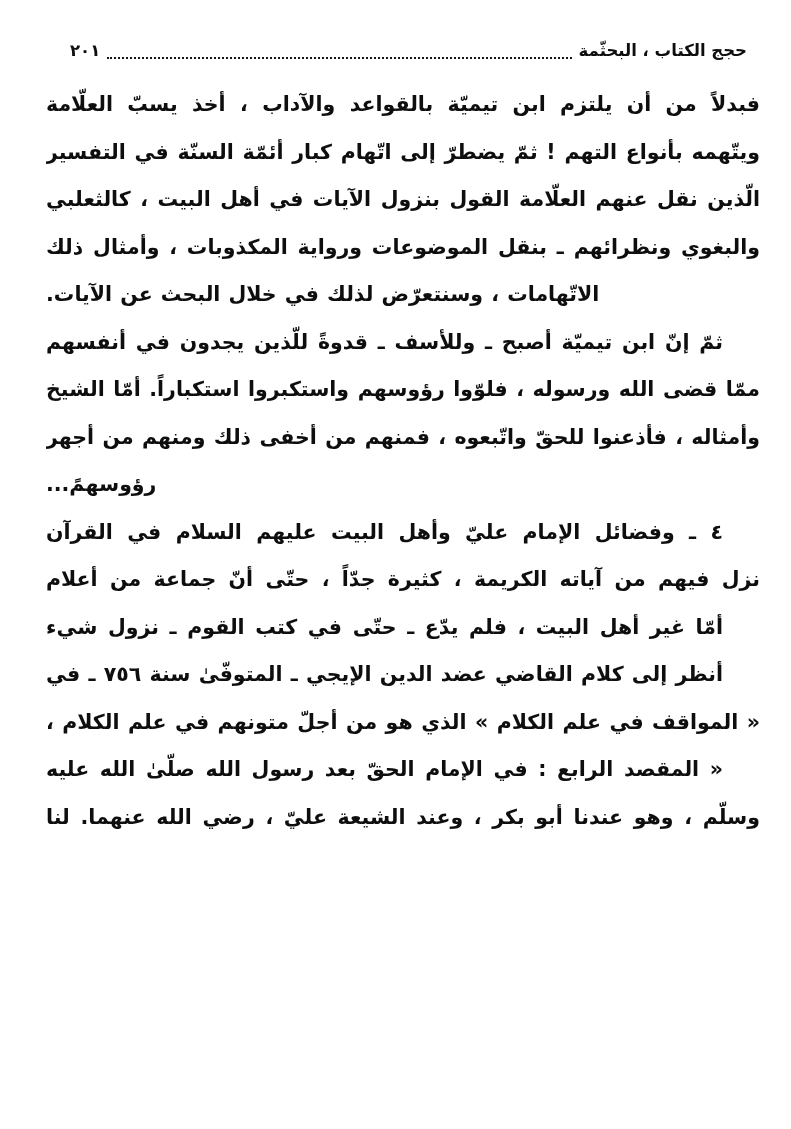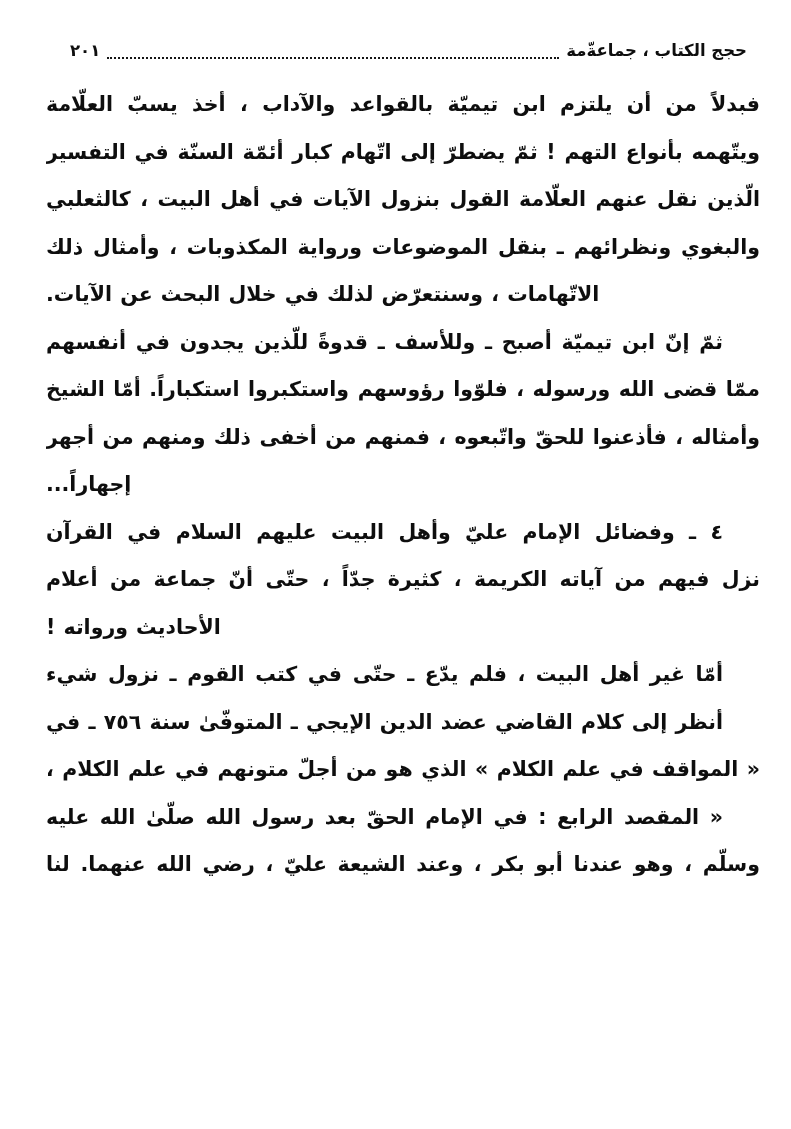--- a/index.html
+++ b/index.html
@@ -57,49 +57,48 @@
   .line.short { text-align: left; }
   .line.short::after { content: none; }
   .para.indent .line:first-child { padding-right: 37px; }
 </style>
 </head>
 <body>
 
 <div class="page">
 
   <div class="header">
-    <span class="header-title">حجج الكتاب ، جماعةّمة</span>
+    <span class="header-title">حجج الكتاب ، البحثّمة</span>
     <span class="header-dots"></span>
     <span class="header-page">٢٠١</span>
   </div>
 
   <div class="body-text">
 
     <div class="para">
       <div class="line">فبدلاً من أن يلتزم ابن تيميّة بالقواعد والآداب ، أخذ يسبّ العلّامة ويشتمه</div>
       <div class="line">ويتّهمه بأنواع التهم ! ثمّ يضطرّ إلى اتّهام كبار أئمّة السنّة في التفسير والحديث ـ</div>
       <div class="line">الّذين نقل عنهم العلّامة القول بنزول الآيات في أهل البيت ، كالثعلبي والواحدي</div>
       <div class="line">والبغوي ونظرائهم ـ بنقل الموضوعات ورواية المكذوبات ، وأمثال ذلك من</div>
       <div class="line short">الاتّهامات ، وسنتعرّض لذلك في خلال البحث عن الآيات.</div>
     </div>
 
     <div class="para indent">
       <div class="line">ثمّ إنّ ابن تيميّة أصبح ـ وللأسف ـ قدوةً للّذين يجدون في أنفسهم حرجاً</div>
       <div class="line">ممّا قضى الله ورسوله ، فلوّوا رؤوسهم واستكبروا استكباراً. أمّا الشيخ البشري</div>
       <div class="line">وأمثاله ، فأذعنوا للحقّ واتّبعوه ، فمنهم من أخفى ذلك ومنهم من أجهر به</div>
-      <div class="line short">إجهاراً...</div>
+      <div class="line short">رؤوسهمً...</div>
     </div>
 
     <div class="para indent">
       <div class="line">٤ ـ وفضائل الإمام عليّ وأهل البيت عليهم السلام في القرآن الكريم ، وما</div>
       <div class="line">نزل فيهم من آياته الكريمة ، كثيرة جدّاً ، حتّى أنّ جماعة من أعلام السنّة أفردوا</div>
     </div>
 
     <div class="para indent">
-      <div class="line short">الأحاديث ورواته !</div>
     </div>
 
     <div class="para indent">
       <div class="line">أمّا غير أهل البيت ، فلم يدّع ـ حتّى في كتب القوم ـ نزول شيء من الآيات</div>
     </div>
 
     <div class="para indent">
       <div class="line">أنظر إلى كلام القاضي عضد الدين الإيجي ـ المتوفّىٰ سنة ٧٥٦ ـ في كتابه</div>
       <div class="line">« المواقف في علم الكلام » الذي هو من أجلّ متونهم في علم الكلام ، يقول :</div>
     </div>

